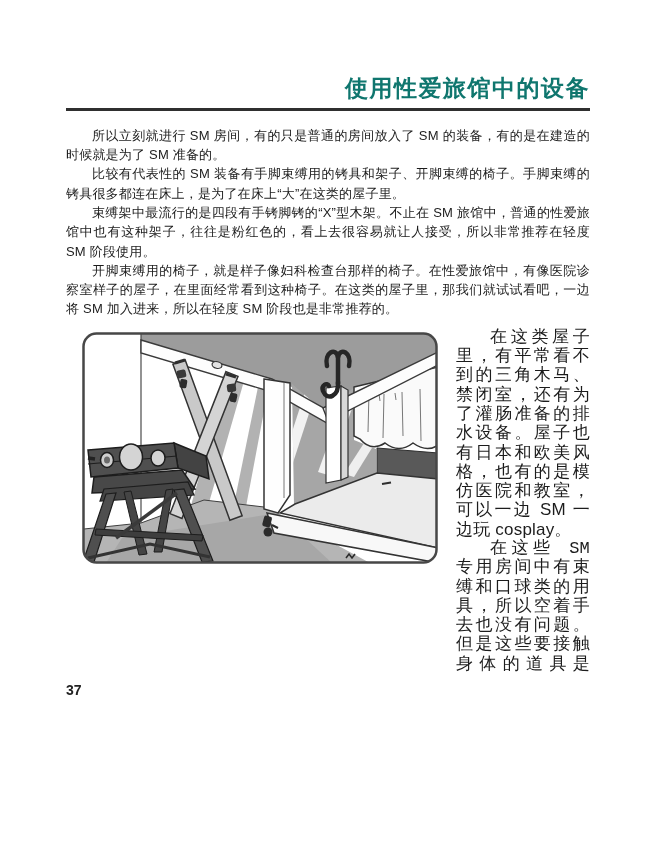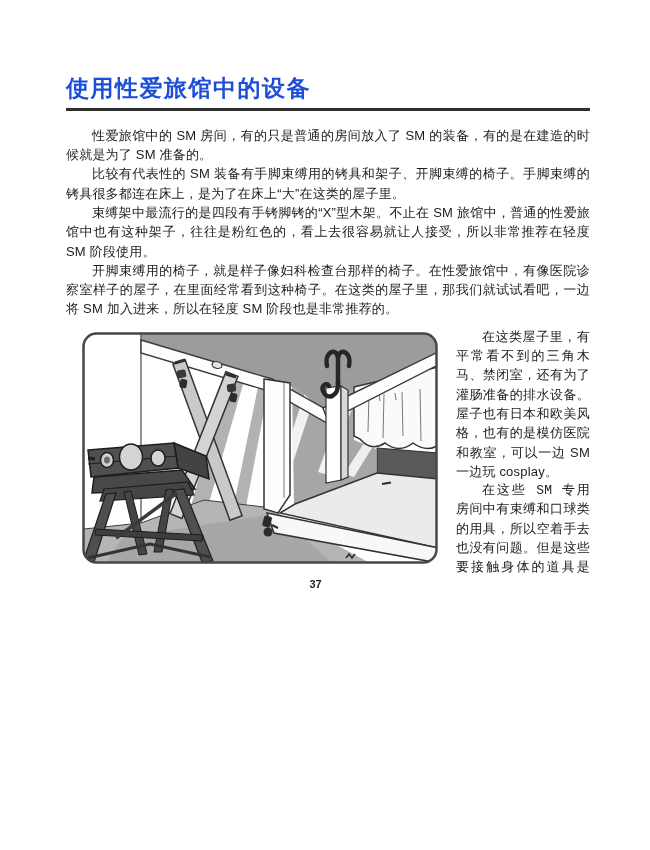--- a/index.html
+++ b/index.html
@@ -2,44 +2,44 @@
 <html><head>
 <meta charset="utf-8">
 <style>
   html,body{margin:0;padding:0;background:#ffffff;}
   .page{
     position:relative;width:650px;height:850px;background:#ffffff;overflow:hidden;
     font-family:"Liberation Sans","DejaVu Sans",sans-serif;color:#1c1c1c;
   }
   .content{margin:0 60px 0 66px;width:524px;}
   .title{
-    margin:74px 0 0 0;font-size:23px;line-height:1.25;
-    font-weight:800;color:#1d4ed8;letter-spacing:1.5px;
+    margin:74px 0 0 0;text-align:right;font-size:23px;line-height:1.25;
+    font-weight:800;color:#0f766e;letter-spacing:1.5px;
   }
   .title-rule{height:3px;background:#2f2f2f;margin-top:5px;}
   .body-text{margin-top:15px;font-size:13px;line-height:19.3px;text-align:justify;letter-spacing:0.2px;}
   .body-text p{margin:0;text-indent:2em;}
   .figure-row{margin-top:13px;display:flex;align-items:flex-start;}
   .figure{flex:none;margin-left:16px;width:356px;height:232px;}
-  .side-col{width:134px;margin-left:auto;margin-top:-5px;font-size:13px;line-height:19.3px;text-align:justify;letter-spacing:0.2px;}
+  .side-col{width:134px;margin-left:auto;margin-top:-5px;font-size:17px;line-height:19.3px;text-align:justify;letter-spacing:0.2px;}
   .side-col p{margin:0;text-indent:2em;}
   .side-col p.continues{text-align-last:justify;font-family:Liberation Mono, monospace;}
-  .page-number{margin-top:0;padding-right:25px;text-align:center;font-size:11px;font-weight:bold;color:#222;}
+  .page-number{margin-top:8px;padding-right:25px;text-align:left;font-size:14px;font-weight:bold;color:#222;}
 </style>
 </head>
 <body>
 
 <div class="page">
   <div class="content">
 
     <h1 class="title">使用性爱旅馆中的设备</h1>
     <div class="title-rule"></div>
 
     <div class="body-text">
-      <p>性爱旅馆中的 SM 房间，有的只是普通的房间放入了 SM 的装备，有的是在建造的时候就是为了 SM 准备的。</p>
+      <p>所以立刻就进行 SM 房间，有的只是普通的房间放入了 SM 的装备，有的是在建造的时候就是为了 SM 准备的。</p>
       <p>比较有代表性的 SM 装备有手脚束缚用的铐具和架子、开脚束缚的椅子。手脚束缚的铐具很多都连在床上，是为了在床上“大”在这类的屋子里。</p>
       <p>束缚架中最流行的是四段有手铐脚铐的“X”型木架。不止在 SM 旅馆中，普通的性爱旅馆中也有这种架子，往往是粉红色的，看上去很容易就让人接受，所以非常推荐在轻度 SM 阶段使用。</p>
       <p>开脚束缚用的椅子，就是样子像妇科检查台那样的椅子。在性爱旅馆中，有像医院诊察室样子的屋子，在里面经常看到这种椅子。在这类的屋子里，那我们就试试看吧，一边将 SM 加入进来，所以在轻度 SM 阶段也是非常推荐的。</p>
     </div>
 
     <div class="figure-row">
 
       <svg class="figure" viewBox="0 0 356 232" aria-hidden="true">
         <defs>
           <clipPath id="fclip">

